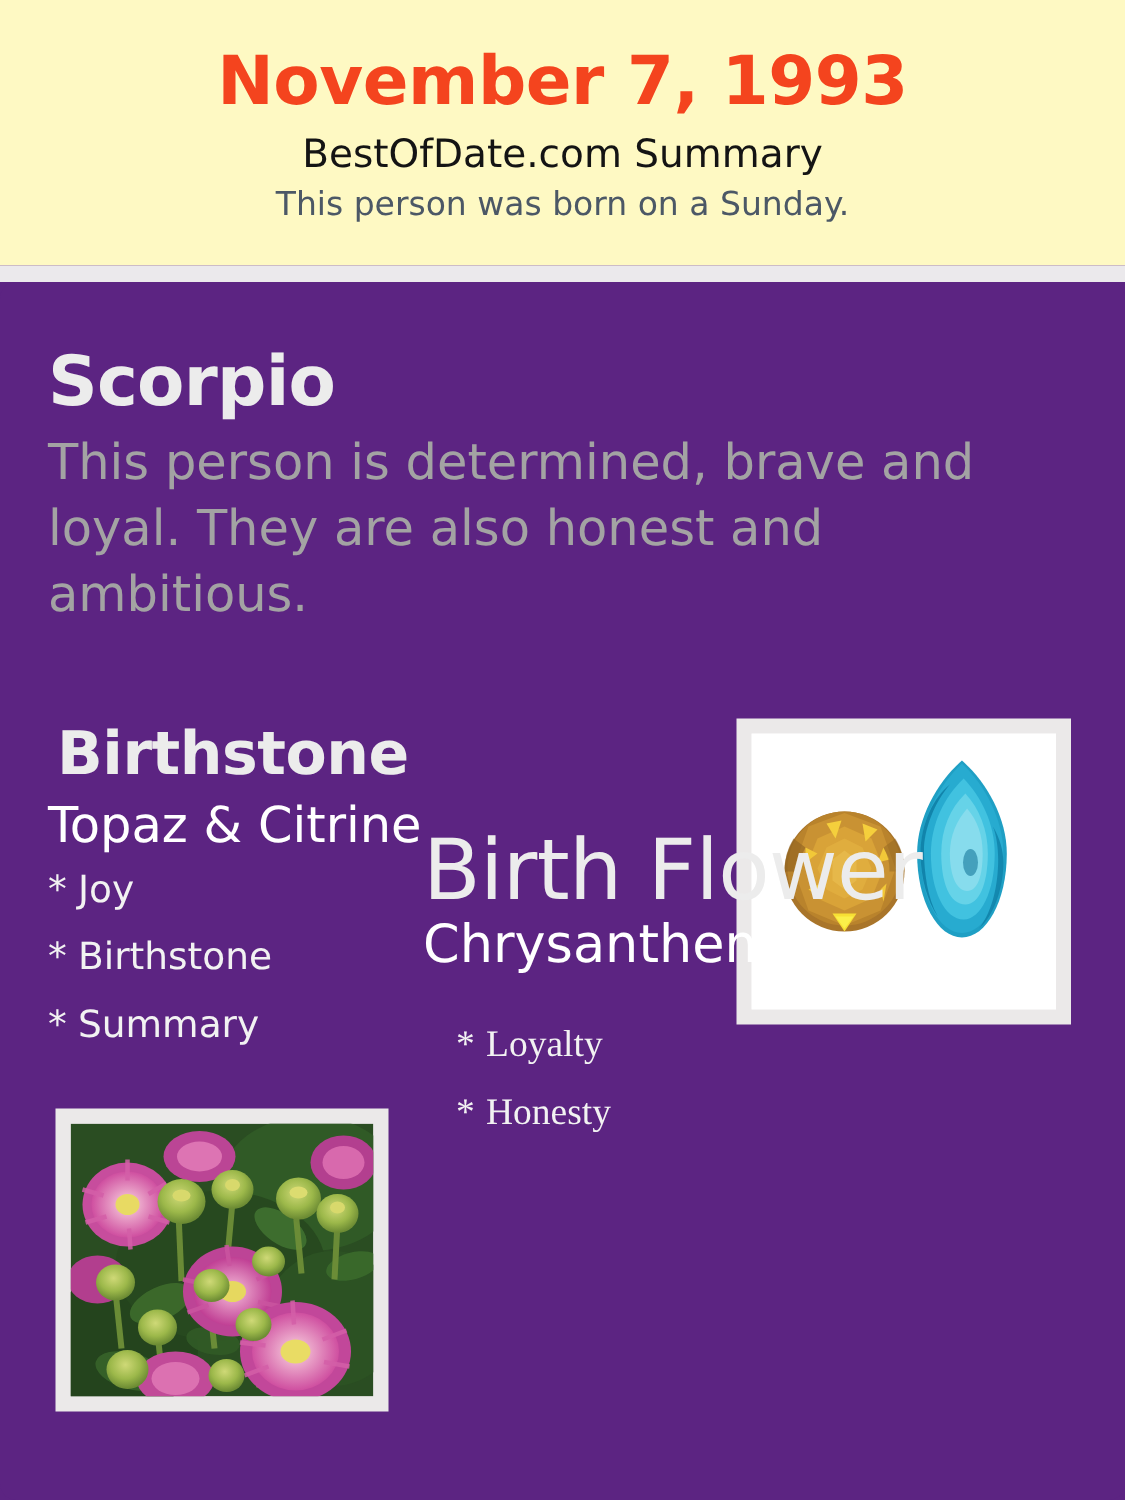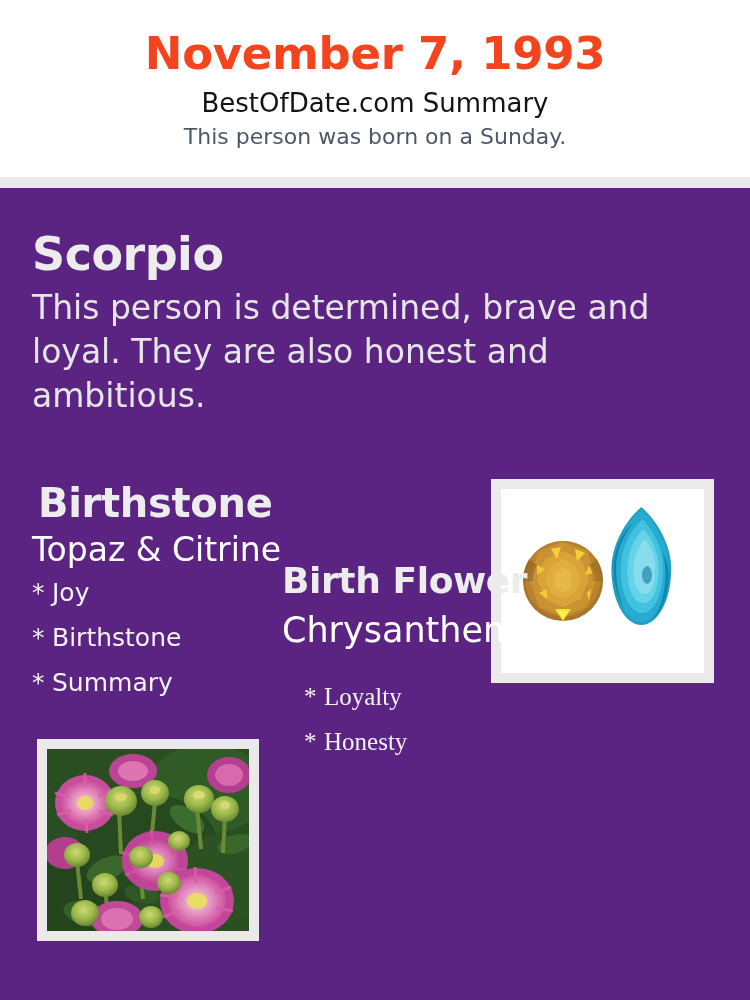--- a/index.html
+++ b/index.html
@@ -20,21 +20,21 @@
     background: #5c2482;
   }
 
   
   .header {
     position: absolute;
     left: 0;
     top: 0;
     width: 750px;
     height: 177px;
-    background: #ffffff;
+    background: #fef9c3;
     text-align: center;
     box-sizing: border-box;
   }
   .header-date {
     margin: 0;
     padding-top: 26px;
     font-size: 45px;
     line-height: 56px;
     font-weight: bold;
     color: #f4441e;
@@ -91,21 +91,21 @@
     font-weight: bold;
     color: #ececec;
     letter-spacing: -0.5px;
   }
   .zodiac-desc {
     margin: 0;
     padding-top: 4px;
     font-size: 33px;
     line-height: 44px;
     font-weight: normal;
-    color: #e5e5e5;
+    color: #a3a3a3;
     max-width: 660px;
   }
 
   
   .birthstone {
     position: absolute;
     left: 32px;
     top: 290px;
     width: 440px;
   }
@@ -173,23 +173,23 @@
 
   
   .birthflower {
     position: absolute;
     left: 282px;
     top: 553px;
     width: 450px;
   }
   .bf-title {
     margin: 0;
-    font-size: 36px;
+    font-size: 56px;
     line-height: 55px;
-    font-weight: bold;
+    font-weight: normal;
     color: #ececec;
     letter-spacing: -0.4px;
   }
   .bf-name {
     margin: 0;
     padding-top: 0px;
     font-size: 35px;
     line-height: 44px;
     font-weight: normal;
     color: #ffffff;

